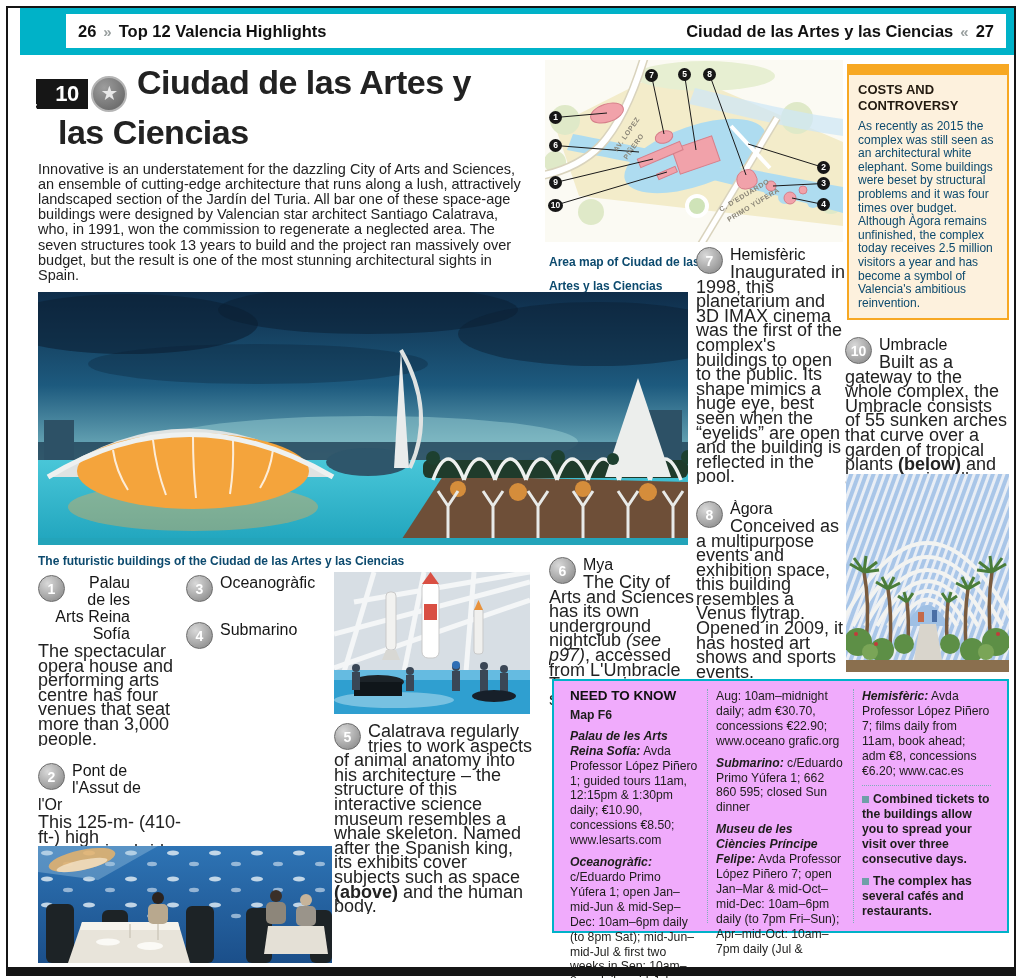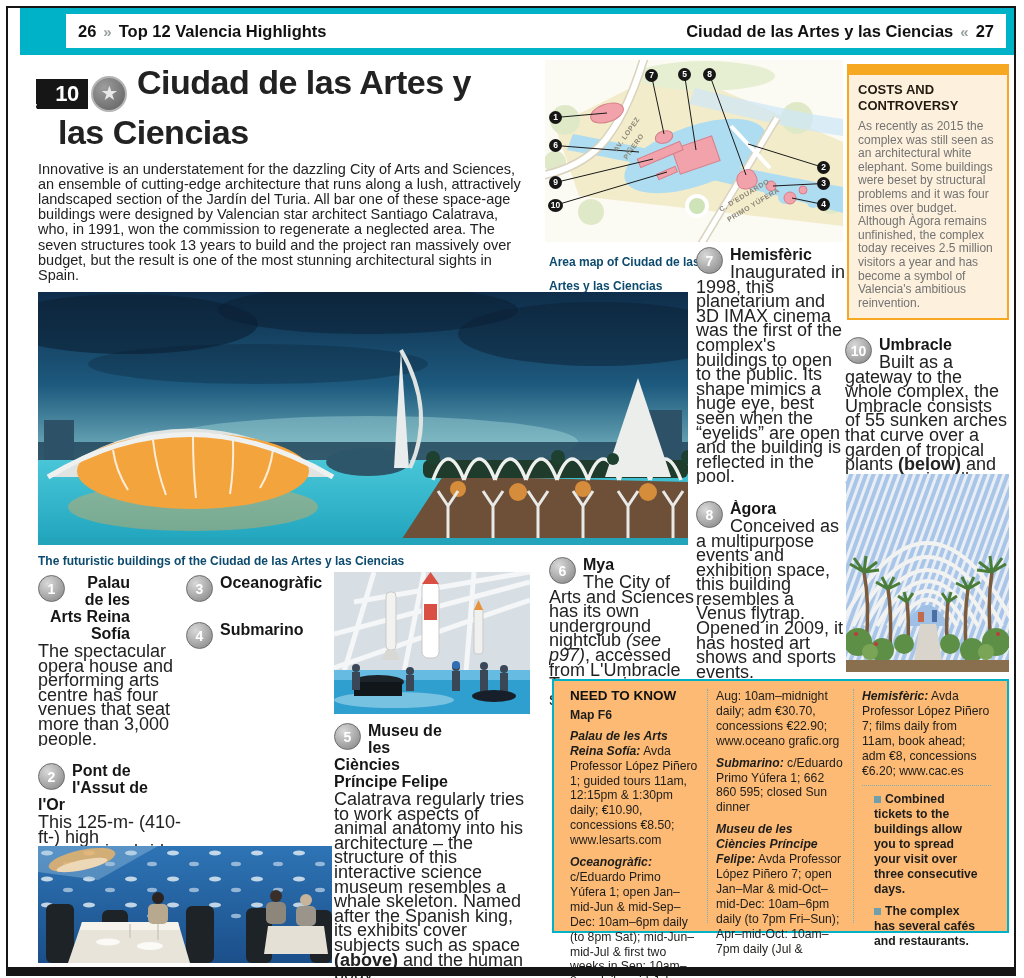--- a/index.html
+++ b/index.html
@@ -21,41 +21,41 @@
   .intro{position:absolute;left:38px;top:147px;width:486px;font-size:14.5px;line-height:15.2px;color:#222;}
   
   .photo{position:absolute;overflow:hidden;}
   .photo svg{display:block;}
   .cap{position:absolute;font-size:12px;font-weight:bold;color:#0c4a6e;line-height:24px;}
   
   .col{position:absolute;}
   .item{overflow:hidden;}
   .item + .item{margin-top:16px;}
   .badge{float:left;width:27px;height:27px;border-radius:50%;background:radial-gradient(circle at 35% 30%,#d9d9d9,#a9a9a9 55%,#808080);border:1px solid #6b6b6b;color:#fff;font-size:14px;font-weight:bold;text-align:center;line-height:26px;margin:1px 7px 3px 0;box-sizing:border-box;}
-  .item h3{margin:0;font-size:16px;line-height:17px;font-weight:bold;color:#161616;}
+  .item h3{margin:0;font-size:16px;line-height:17px;font-weight:normal;color:#161616;}
   .item p{margin:2px 0 0;font-size:18px;line-height:14.6px;color:#222;}
   .t90 h3{max-width:92px;text-align:right;} .t120 h3{max-width:122px;} .t112 h3{max-width:114px;} .t96 h3{max-width:96px;}
   
   .map{position:absolute;left:545px;top:60px;width:298px;height:182px;}
   .marker{position:absolute;width:13px;height:13px;border-radius:50%;background:#161616;color:#fff;font-size:8.5px;font-weight:bold;text-align:center;line-height:13px;z-index:3;}
   
   .costs{position:absolute;left:847px;top:64px;width:162px;box-sizing:border-box;border:2px solid #f7a823;background:#fdf1dd;}
   .costs .obar{height:9px;background:#f7a823;}
   .costs .in{padding:7px 9px 8px;}
   .costs h4{margin:0 0 6px;font-size:13px;line-height:16px;color:#221a10;}
-  .costs p{margin:0;font-size:12px;line-height:13.6px;color:#737373;}
-  
-  .ntk{position:absolute;left:552px;top:679px;width:457px;height:254px;box-sizing:border-box;border:2px solid #00b2c8;background:#fdba74;display:flex;padding:8px 8px;}
+  .costs p{margin:0;font-size:12px;line-height:13.6px;color:#0c4a6e;}
+  
+  .ntk{position:absolute;left:552px;top:679px;width:457px;height:254px;box-sizing:border-box;border:2px solid #00b2c8;background:#f0abfc;display:flex;padding:8px 8px;}
   .ntk .ncol{flex:1;padding:0 8px;font-size:12.2px;line-height:14.9px;color:#1d1d1b;}
   .ntk .ncol + .ncol{border-left:1px dotted #7fb0b8;}
   .ntk h4{margin:0 0 4px;font-size:13.5px;color:#111;}
   .ntk .mref{font-weight:bold;margin:0 0 6px;}
   .ntk p{margin:0 0 7px;}
   .ntk .sep{border-top:1px dotted #7fb0b8;margin:4px 0 6px;}
-  .tip{font-weight:bold;margin:0 12px 7px;}
+  .tip{font-weight:bold;margin:0 0 7px;}
   .sq{display:inline-block;width:7px;height:7px;background:#6f9fa8;margin-right:4px;}
   .svgtext{font-family:"Liberation Sans",sans-serif;}
 </style>
 </head>
 <body>
 
 <div id="page">
   <div class="frame"></div>
 
   <div class="band">
@@ -287,21 +287,20 @@
           <rect x="166" y="101" width="8" height="19"></rect>
       </g>
       <circle cx="122" cy="93" r="4" fill="#2f6fb5"></circle>
       <ellipse cx="160" cy="124" rx="22" ry="6" fill="#17202a"></ellipse>
     </svg>
   </div>
 
   <div class="col" style="left:334px;top:722px;width:200px">
     <div class="item t112">
       <span class="badge">5</span>
-      <h3>Museu de les Ciències Príncipe Felipe</h3>
       <p>Calatrava regularly tries to work aspects of animal anatomy into his architecture – the structure of this interactive science museum resembles a whale skeleton. Named after the Spanish king, its exhibits cover subjects such as space <b>(above)</b> and the human body.</p>
     </div>
   </div>
 
   <div class="photo" style="left:38px;top:846px;width:294px;height:117px">
     <svg width="294" height="117" viewBox="0 0 294 117">
       <defs>
         <linearGradient id="aqua" x1="0" y1="0" x2="0" y2="1">
           <stop offset="0" stop-color="#2e74b5"></stop>
             <stop offset="1" stop-color="#1b4f8a"></stop>

